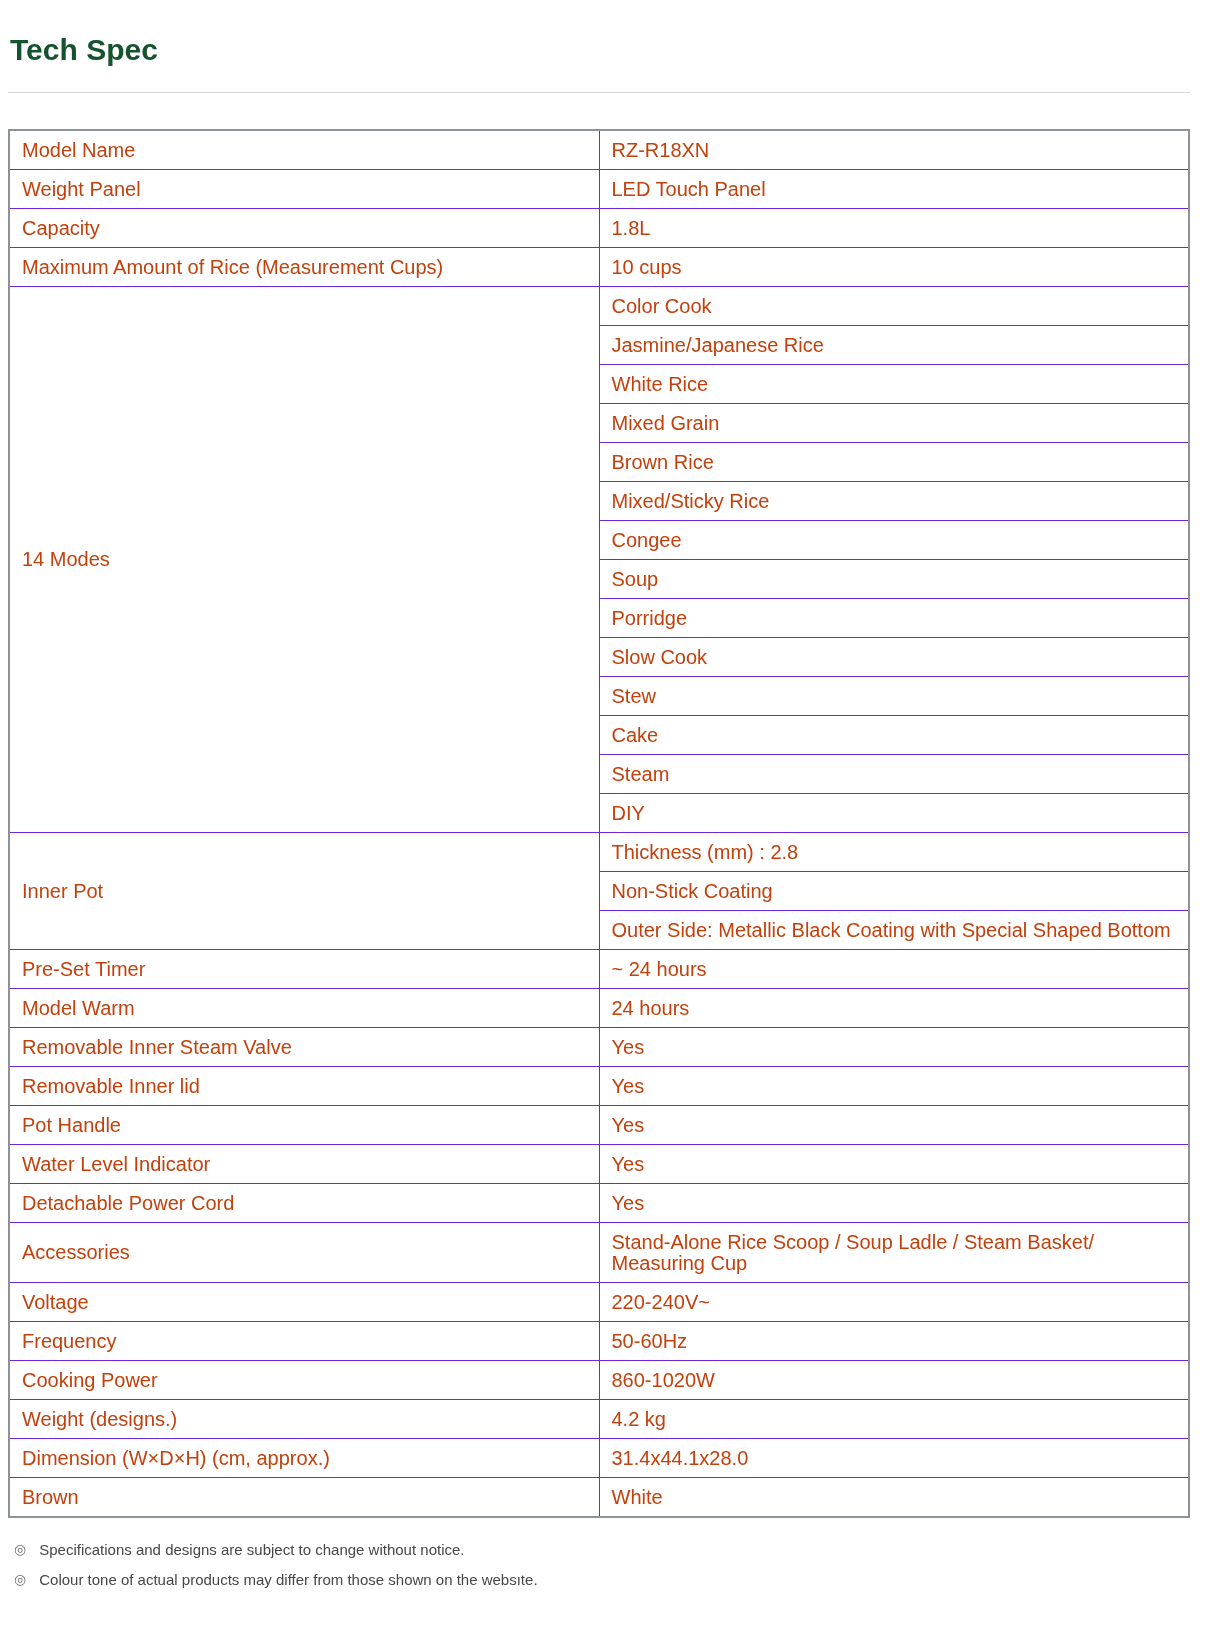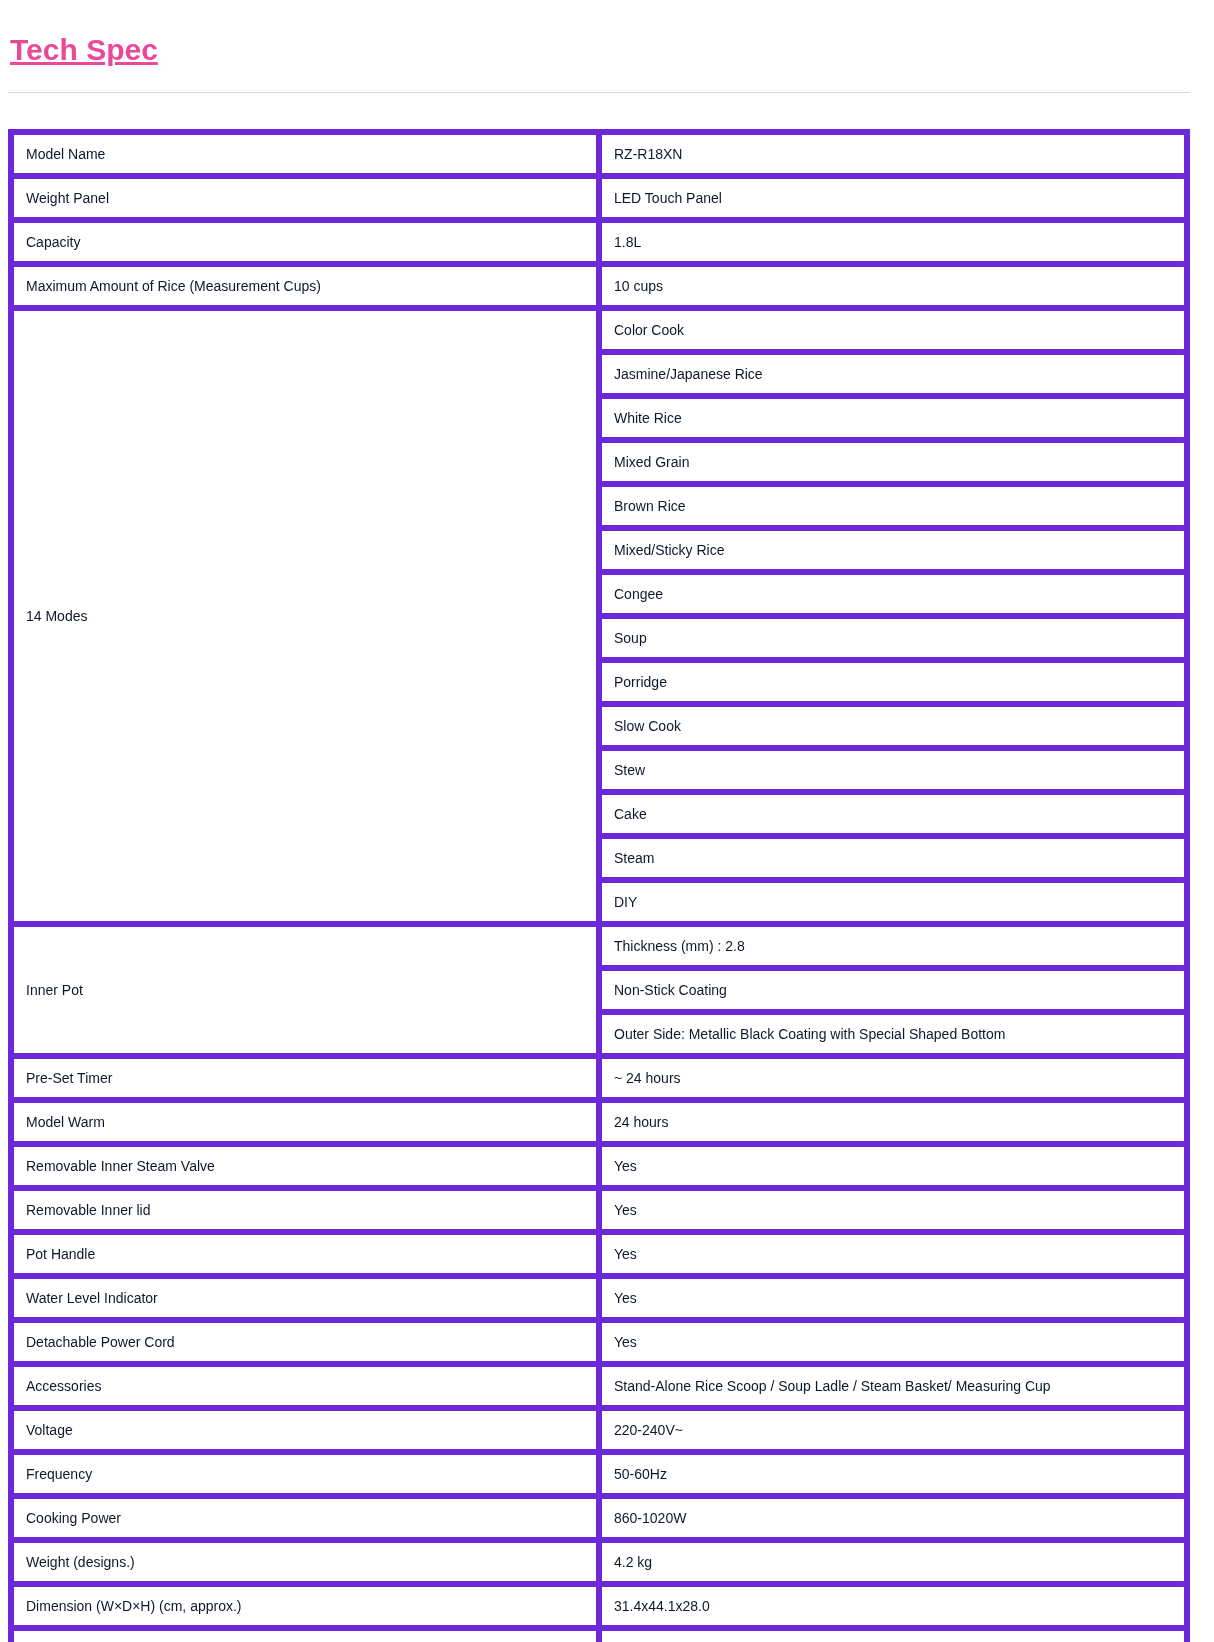--- a/index.html
+++ b/index.html
@@ -10,44 +10,43 @@
     color: #3d3d3d;
     -webkit-font-smoothing: antialiased;
   }
   .page { padding: 0 24px 60px 8px; }
 
   .page-title {
     margin: 32px 0 0 2px;
     font-size: 30px;
     line-height: 35px;
     font-weight: 700;
-    color: #ec4899;
-    text-decoration: underline;
+    color: #14532d;
   }
   .title-rule {
     height: 1px;
     background: #d6d6d6;
     margin-top: 25px;
     width: 1182px;
   }
 
   table.spec-table {
     border-collapse: collapse;
     table-layout: fixed;
     width: 1182px;
     margin-top: 36px;
     border: 2px solid #8d9296;
   }
   table.spec-table td {
-    border: 6px solid #6d28d9;
+    border: 1px solid #6d28d9;
     padding: 8.5px 12px;
-    font-size: 14px;
+    font-size: 20px;
     line-height: 21px;
     vertical-align: middle;
-    color: #0f172a;
+    color: #c2410c;
     word-wrap: break-word;
   }
   td.label-cell { width: 50%; }
 
   .notes { margin: 22px 0 0 6px; }
   .note {
     display: flex;
     align-items: flex-start;
     margin-bottom: 11px;
     font-size: 15px;
@@ -197,19 +196,21 @@
         <tr>
           <td class="label-cell">Brown</td>
           <td class="value-cell">White</td>
         </tr>
       </tbody>
   </table>
 
   <div class="notes" id="notes">
       <div class="note">
         <span class="note-icon">◎</span>
+        <span class="note-text">Specifications and designs are subject to change without notice.</span>
       </div>
       <div class="note">
         <span class="note-icon">◎</span>
+        <span class="note-text">Colour tone of actual products may differ from those shown on the websıte.</span>
       </div>
     </div>
 
 </div>
 
 </body></html>

